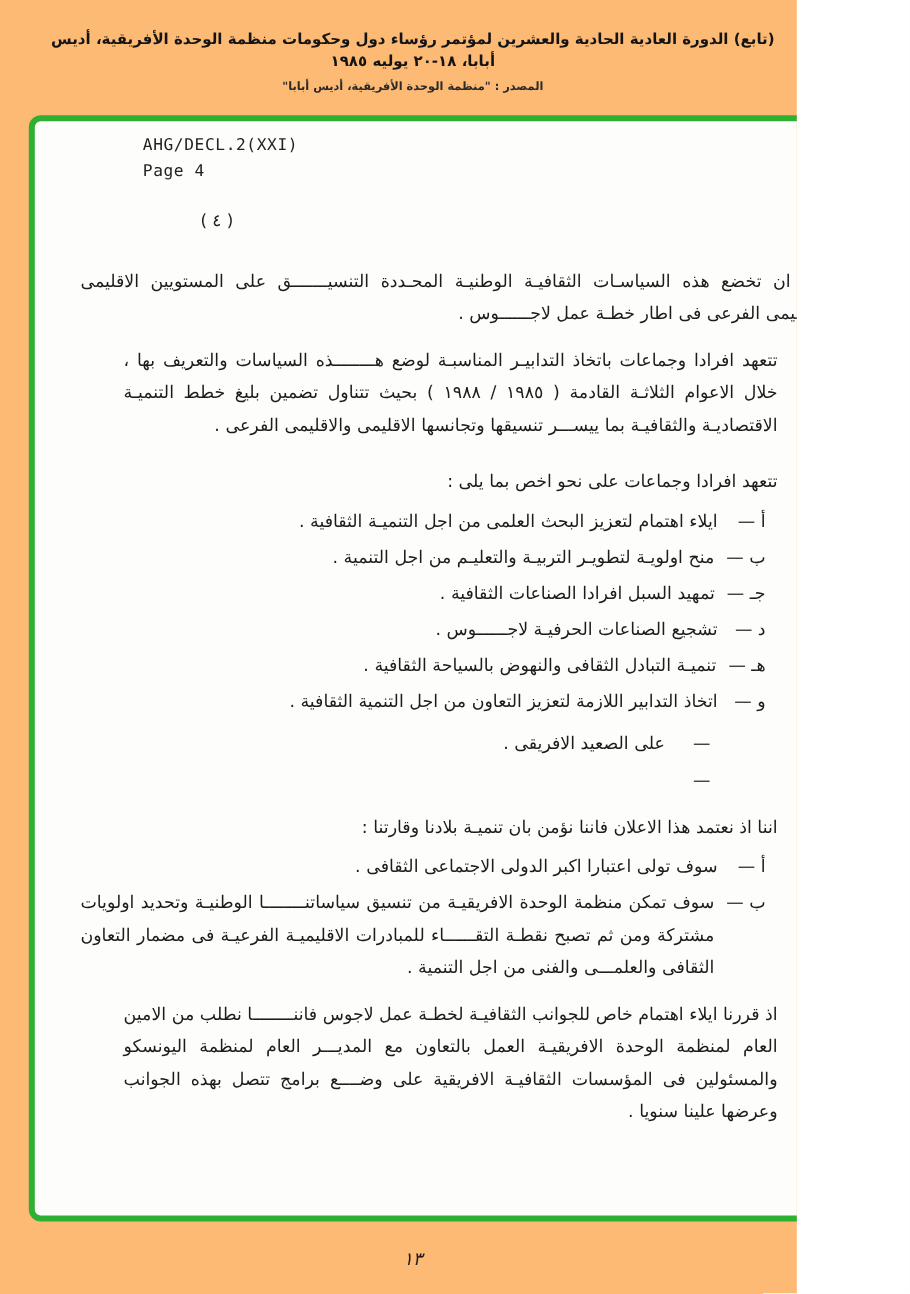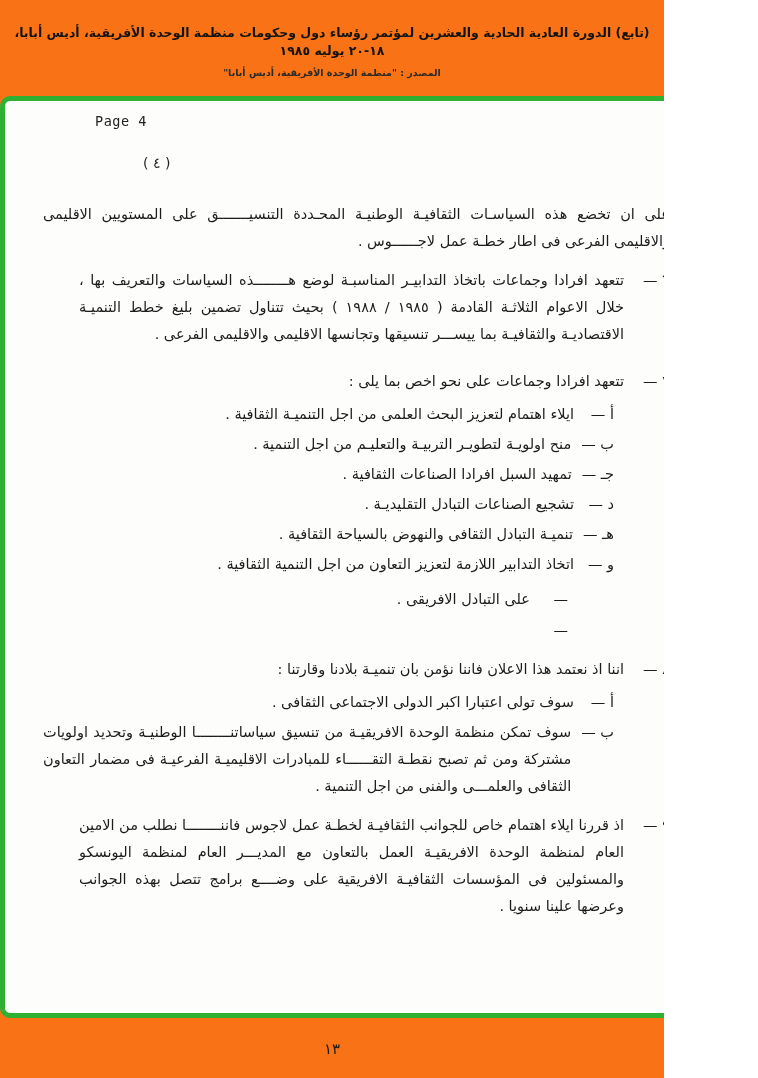--- a/index.html
+++ b/index.html
@@ -5,23 +5,24 @@
   * { box-sizing: border-box; }
   html, body { margin: 0; padding: 0; }
   body {
     background: #ffffff;
     font-family: "DejaVu Sans", sans-serif;
     color: #1f1f1f;
   }
   .sheet {
     width: 664px;
     height: 1078px;
-    background: #f97316;
+    background: #fdba74;
     position: relative;
     overflow: hidden;
+    padding-left: 24px;
   }
   .top { padding-top: 24px; }
   .title {
     direction: rtl;
     text-align: center;
     font-weight: bold;
     font-size: 12.5px;
     line-height: 1.45;
     padding: 0 8px;
     color: #141414;
@@ -79,35 +80,37 @@
   .sub .txt { flex: 1; text-align: justify; }
   .scope { margin-right: 102px; margin-top: 4px; }
   .scope.first { margin-top: 8px; }
   .scope .dash { flex: 0 0 22px; margin-left: 16px; }
   .scope .txt { flex: 0 1 auto; }
   .pagenum {
     text-align: center;
     margin-top: 22px;
     font-size: 15px;
     color: #1c1c1c;
+    font-style: italic;
   }
 </style>
 </head>
 <body>
 
 <div class="sheet">
 
   <header class="top">
     <div class="title">(تابع) الدورة العادية الحادية والعشرين لمؤتمر رؤساء دول وحكومات منظمة الوحدة الأفريقية، أديس أبابا، ١٨-٢٠ يوليه ١٩٨٥</div>
     <div class="source">المصدر : "منظمة الوحدة الأفريقية، أديس أبابا"</div>
   </header>
 
   <div class="frame">
 
     <div class="latin">
+      <div>AHG/DECL.2(XXI)</div>
       <div>Page  4</div>
     </div>
 
     <div class="marker">( ٤ )</div>
 
     <div class="body">
 
       <p class="intro">على ان تخضع هذه السياسـات الثقافيـة الوطنيـة المحـددة التنسيـــــــق على المستويين الاقليمى والاقليمى الفرعى فى اطار خطـة عمل لاجــــــوس .</p>
 
       <div class="row item">
@@ -127,34 +130,34 @@
       <div class="row sub">
         <span class="letter">ب —</span>
         <span class="txt">منح اولويـة لتطويـر التربيـة والتعليـم من اجل التنمية .</span>
       </div>
       <div class="row sub">
         <span class="letter">جـ —</span>
         <span class="txt">تمهيد السبل افرادا الصناعات الثقافية .</span>
       </div>
       <div class="row sub">
         <span class="letter">د —</span>
-        <span class="txt">تشجيع الصناعات التبادل التقليديـة .</span>
+        <span class="txt">تشجيع الصناعات الحرفيـة لاجــــــوس .</span>
       </div>
       <div class="row sub">
         <span class="letter">هـ —</span>
         <span class="txt">تنميـة التبادل الثقافى والنهوض بالسياحة الثقافية .</span>
       </div>
       <div class="row sub">
         <span class="letter">و —</span>
         <span class="txt">اتخاذ التدابير اللازمة لتعزيز التعاون من اجل التنمية الثقافية .</span>
       </div>
 
       <div class="row scope first">
         <span class="dash">—</span>
-        <span class="txt">على التبادل الافريقى .</span>
+        <span class="txt">على الصعيد الافريقى .</span>
       </div>
       <div class="row scope">
         <span class="dash">—</span>
       </div>
 
       <div class="row item">
         <span class="num">٨ —</span>
         <span class="txt">اننا اذ نعتمد هذا الاعلان فاننا نؤمن بان تنميـة بلادنا وقارتنا :</span>
       </div>
 

